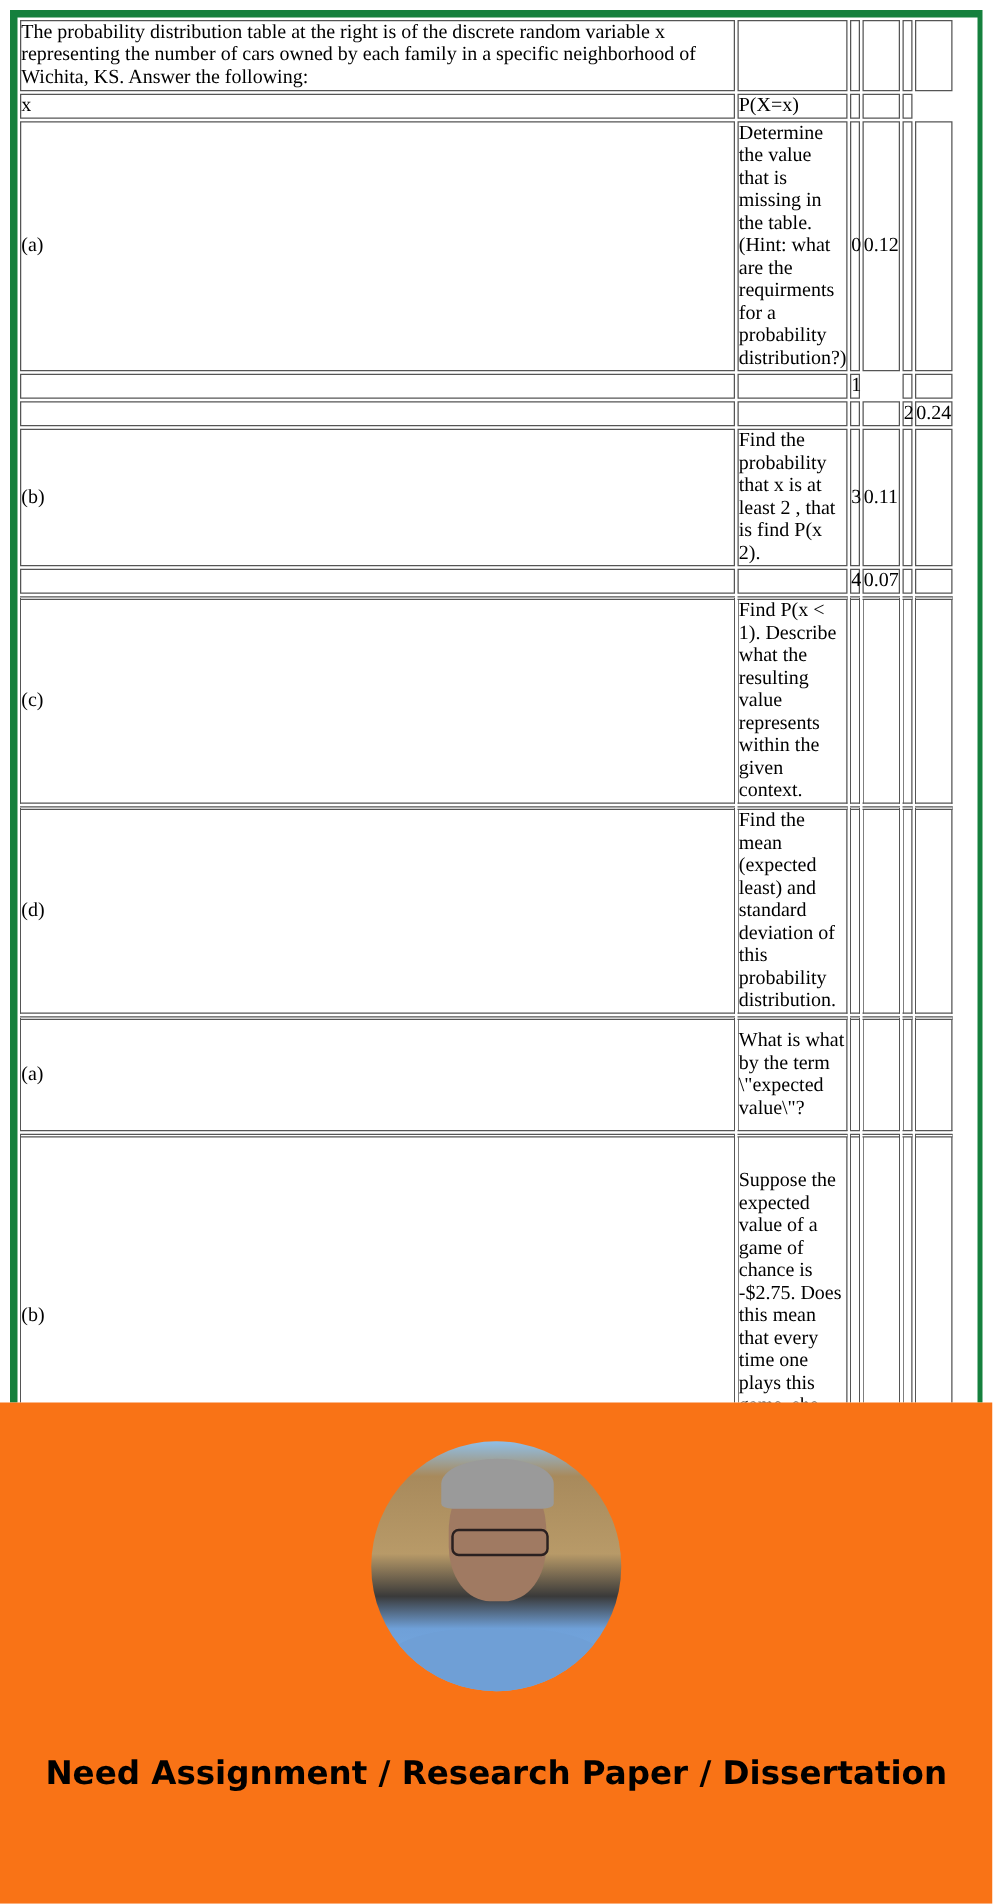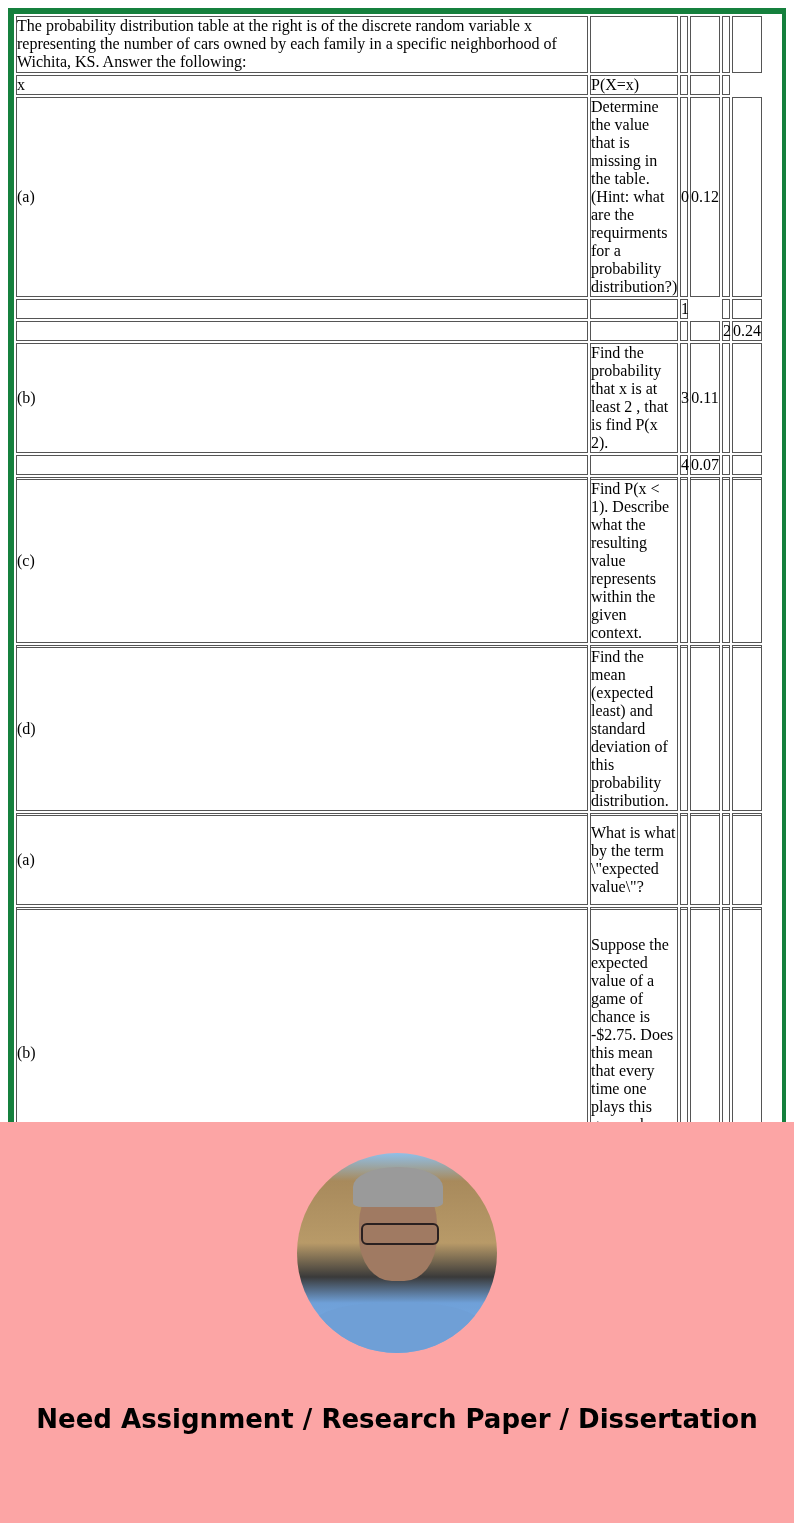--- a/index.html
+++ b/index.html
@@ -4,26 +4,26 @@
 <style>
   html, body { margin: 0; padding: 0; background: #ffffff; }
   body { width: 794px; height: 1523px; position: relative; overflow: hidden;
          font-family: "Liberation Serif", serif; font-size: 16px; line-height: 18px; color: #000; }
   .clip { position: absolute; left: 8px; top: 8px; width: 778px; height: 1114px; overflow: hidden; }
   table.outer { border: 6px solid #15803d; border-collapse: separate; border-spacing: 2px; width: 694px; table-layout: fixed; }
   table.outer td { border: 1px solid #555; padding: 0; vertical-align: middle; }
   td.c0 { width: 570px; }
   td.c1 { width: 86px; vertical-align: middle; }
   td.c2 { width: 6px; text-align: left; }
-  td.c3 { width: 28px; text-align: center; }
+  td.c3 { width: 28px; }
   td.c4 { width: 6px; }
   td.c5 { width: 28px; }
   td.c6 { width: 14px; border-color: transparent !important; }
   .dbl { border-top: 3px double #555 !important; }
-  .promo { position: absolute; left: 0; top: 1122px; width: 794px; height: 401px; background: #fca5a5; }
+  .promo { position: absolute; left: 0; top: 1122px; width: 794px; height: 401px; background: #f97316; }
   .avatar { position: absolute; left: 297px; top: 31px; width: 200px; height: 200px; border-radius: 50%; overflow: hidden;
             background: linear-gradient(180deg, #8fbfe8 0%, #a88a5c 14%, #b89a68 45%, #3a3a3a 62%, #6fa0d8 75%, #7aaee6 100%); }
   .face { position: absolute; left: 62px; top: 24px; width: 78px; height: 104px; border-radius: 45% 45% 42% 42%; background: #a07a62; }
   .hair { position: absolute; left: 56px; top: 14px; width: 90px; height: 40px; border-radius: 50% 50% 10% 10%; background: #9a9a9a; }
   .glasses { position: absolute; left: 64px; top: 70px; width: 74px; height: 18px; border: 2px solid #2a2020; border-radius: 6px; }
   .shirt { position: absolute; left: 10px; top: 150px; width: 180px; height: 70px; border-radius: 40% 40% 0 0; background: #6f9fd6; }
   .promo-text { position: absolute; left: 0; top: 282px; width: 794px; text-align: center;
                 font-family: "DejaVu Sans", sans-serif; font-weight: bold; font-size: 26px; line-height: 30px; }
 </style>
 </head>

